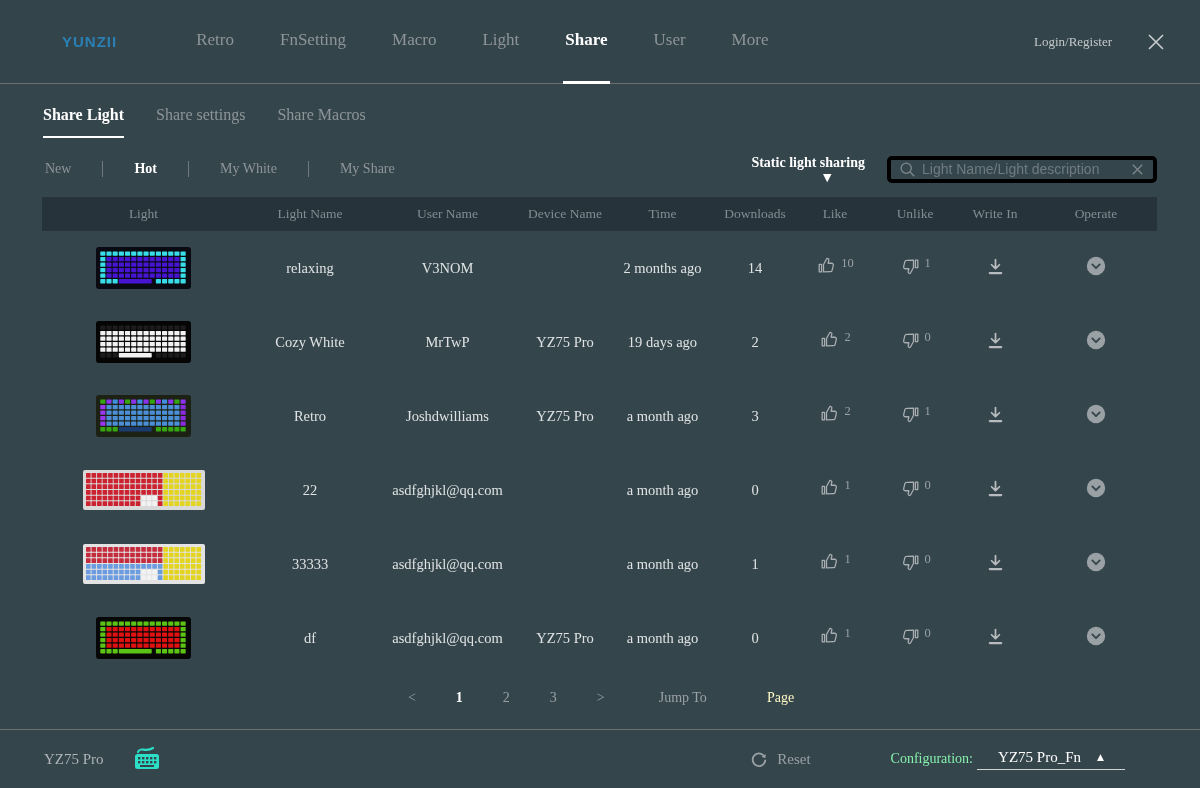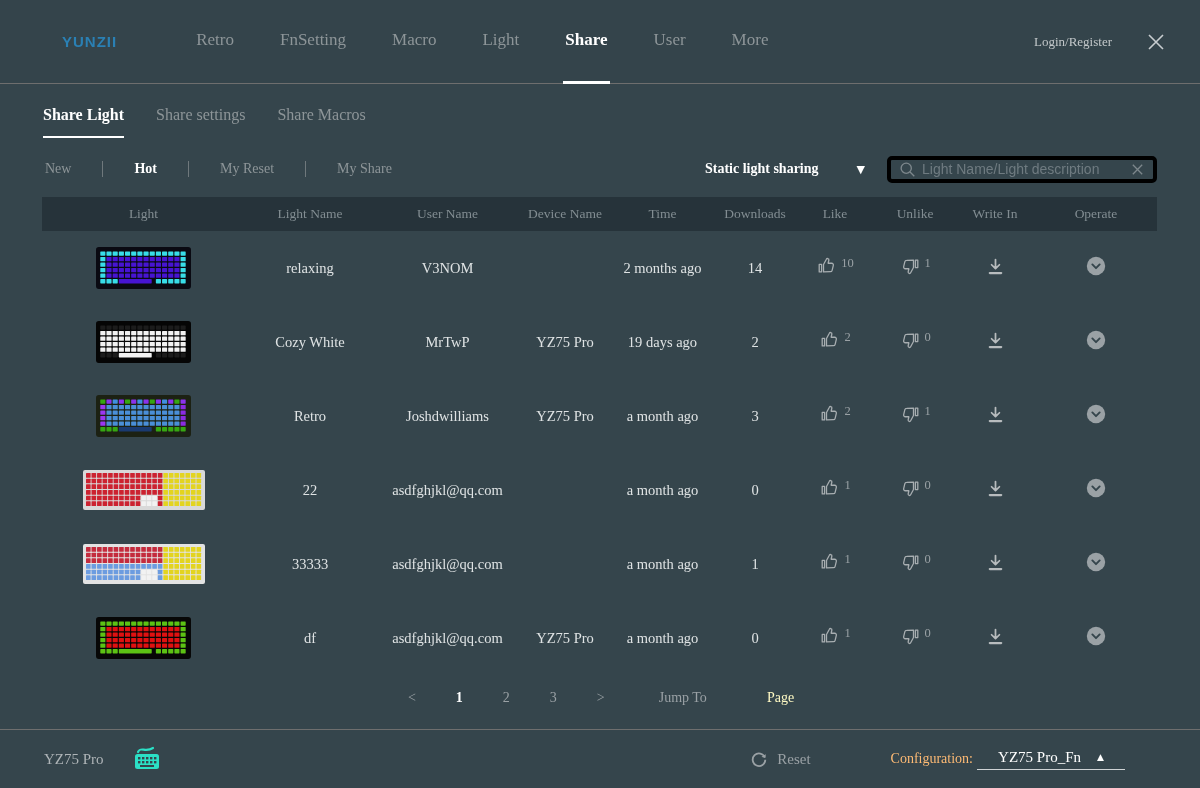--- a/index.html
+++ b/index.html
@@ -46,21 +46,21 @@
   .tab { font-size:16px; color:#8d9598; padding-bottom:12px; border-bottom:2px solid transparent; cursor:pointer; }
   .tab.active { color:#ffffff; font-weight:bold; border-bottom-color:#ffffff; }
 
   
   .filterbar { display:flex; align-items:center; margin:16px 43px 0 43px; height:30px; }
   .filters { display:flex; align-items:center; }
   .filter-item { font-size:14px; color:#8d9598; cursor:pointer; padding:0 2px; }
   .filter-item.active { color:#ffffff; font-weight:bold; }
   .filter-sep { width:1px; height:16px; background:#6f787c; margin:0 29px; }
   .filter-right { margin-left:auto; display:flex; align-items:center; }
-  .dropdown { display:flex; align-items:center; cursor:pointer; margin-right:22px; }
+  .dropdown { display:flex; align-items:center; cursor:pointer; margin-right:22px;flex-direction:column; }
   .dropdown-label { font-size:14px; font-weight:bold; color:#ffffff; }
   .dropdown-caret { color:#ffffff; font-size:11px; margin-left:38px; font-family:"DejaVu Sans", sans-serif; }
   .searchbox {
     width:270px; height:27px;
     border:4px solid #000000; border-radius:5px;
     display:flex; align-items:center; padding:0 8px;
   }
   .searchbox input {
     flex:1; background:transparent; border:none; outline:none;
     font-family:"Liberation Sans", sans-serif; font-size:14px; color:#c3c8ca;
@@ -105,21 +105,21 @@
   .footer {
     flex:0 0 59px; height:59px;
     border-top:1px solid #6e6e6e;
     display:flex; align-items:center; position:relative;
   }
   .footer-device { margin-left:44px; font-size:15px; color:#aeb4b7; }
   .kbicon { margin-left:28px; display:flex; }
   .footer-right { position:absolute; right:75px; display:flex; align-items:center; }
   .resetbtn { display:flex; align-items:center; gap:9px; cursor:pointer; color:#9aa1a5; font-size:15px; }
   .config { display:flex; align-items:center; margin-left:80px; }
-  .config-label { font-size:14px; color:#fdba74; }
+  .config-label { font-size:14px; color:#86efac; }
   .config-select {
     display:flex; align-items:center; justify-content:center;
     min-width:148px; border-bottom:1px solid #cfd3d5;
     padding:0 6px 3px 6px; margin-left:4px; cursor:pointer; position:relative;
   }
   .config-value { font-size:15px; color:#ffffff; }
   .config-caret { color:#ffffff; font-size:9px; margin-left:16px; font-family:"DejaVu Sans", sans-serif; }
 </style>
 </head>
 <body>
@@ -154,21 +154,21 @@
         <div class="tab">Share settings</div>
         <div class="tab">Share Macros</div>
       </div>
 
     <div class="filterbar">
       <div class="filters" id="filters">
           <div class="filter-item">New</div>
           <div class="filter-sep"></div>
           <div class="filter-item active">Hot</div>
           <div class="filter-sep"></div>
-          <div class="filter-item">My Reset</div>
+          <div class="filter-item">My White</div>
           <div class="filter-sep"></div>
           <div class="filter-item">My Share</div>
         </div>
       <div class="filter-right">
         <div class="dropdown">
           <span class="dropdown-label">Static light sharing</span>
           <span class="dropdown-caret">▼</span>
         </div>
         <div class="searchbox">
           <span class="sicon">

